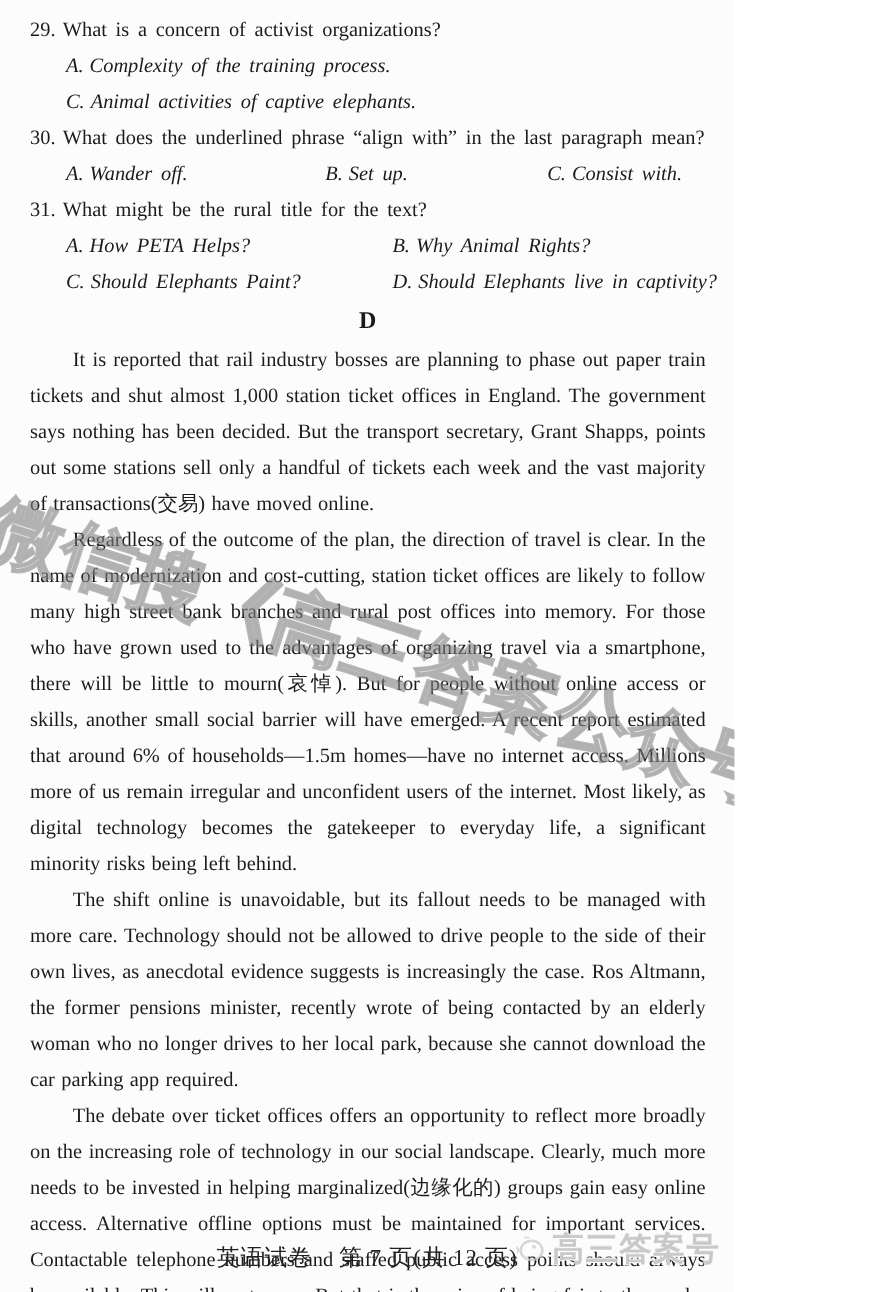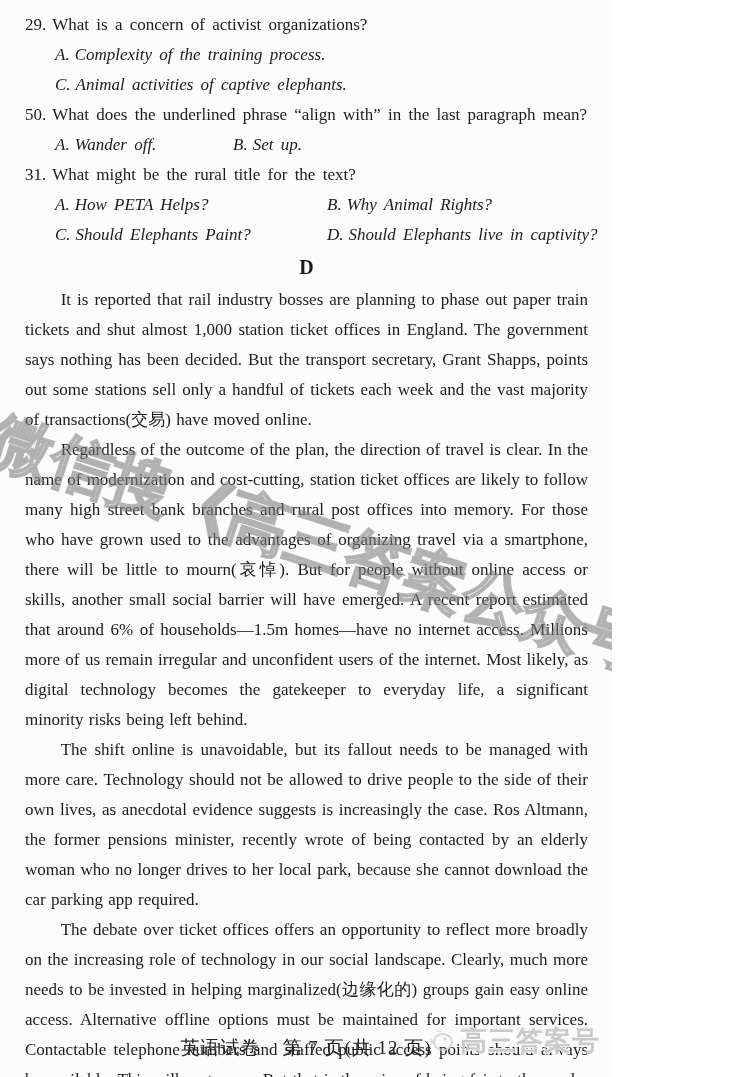--- a/index.html
+++ b/index.html
@@ -32,20 +32,21 @@
     line-height: 30px;
     word-spacing: 3px;
     white-space: nowrap;
     font-style: italic;
   }
   .opt .lbl { margin-right: 5px; }
   .opts-inline4 {
     display: grid;
     grid-template-columns: 178px 147px 185px auto;
     padding-left: 30px;
+    gap: 38px;
   }
   .opts-grid2 {
     display: grid;
     grid-template-columns: 272px auto;
     padding-left: 30px;
   }
   
   .section-heading {
     text-align: center;
     font-size: 20px;
@@ -116,24 +117,25 @@
 
     <div>
       <div class="q-line"><span class="q-num">29.</span><span>What is a concern of activist organizations?</span></div>
       <div class="opts-stacked">
         <div class="opt"><span class="lbl">A.</span><span>Complexity of the training process.</span></div>
         <div class="opt"><span class="lbl">C.</span><span>Animal activities of captive elephants.</span></div>
       </div>
     </div>
 
     <div>
-      <div class="q-line"><span class="q-num">50.</span><span>What does the underlined phrase “align with” in the last paragraph mean?</span></div>
+      <div class="q-line"><span class="q-num">30.</span><span>What does the underlined phrase “align with” in the last paragraph mean?</span></div>
       <div class="opts-inline4">
         <div class="opt"><span class="lbl">A.</span><span>Wander off.</span></div>
         <div class="opt"><span class="lbl">B.</span><span>Set up.</span></div>
+        <div class="opt"><span class="lbl">C.</span><span>Consist with.</span></div>
       </div>
     </div>
 
     <div>
       <div class="q-line"><span class="q-num">31.</span><span>What might be the rural title for the text?</span></div>
       <div class="opts-grid2">
         <div class="opt"><span class="lbl">A.</span><span>How PETA Helps?</span></div>
         <div class="opt"><span class="lbl">B.</span><span>Why Animal Rights?</span></div>
         <div class="opt"><span class="lbl">C.</span><span>Should Elephants Paint?</span></div>
         <div class="opt"><span class="lbl">D.</span><span>Should Elephants live in captivity?</span></div>

